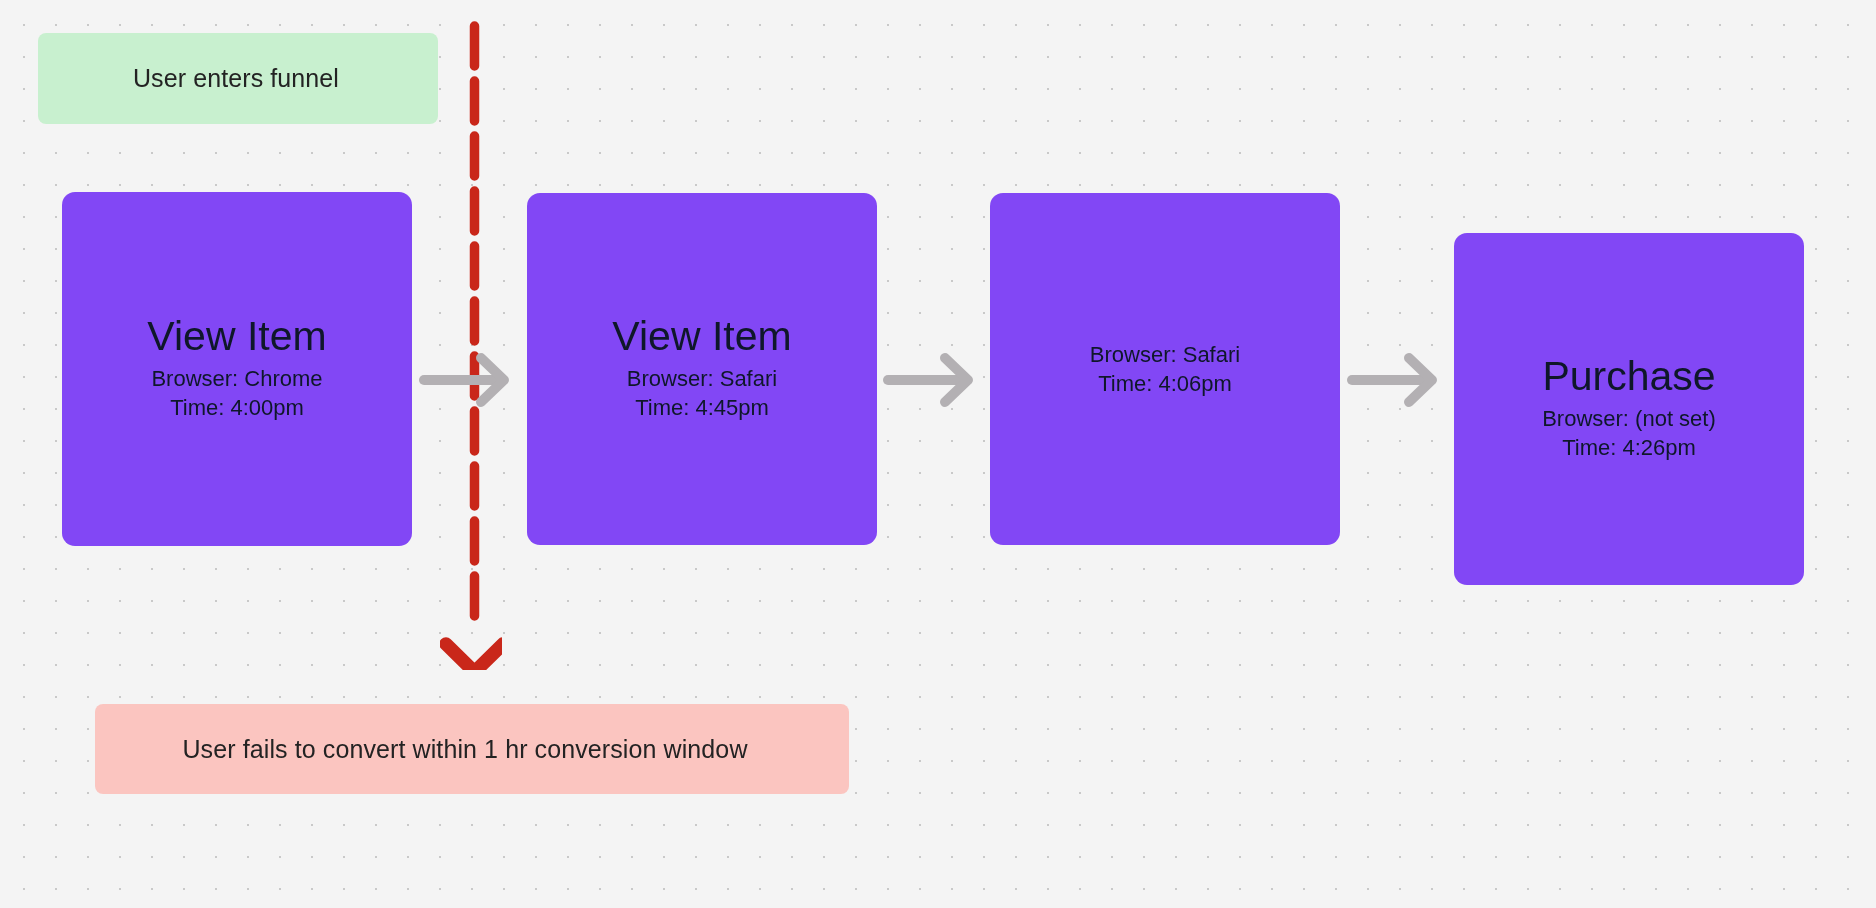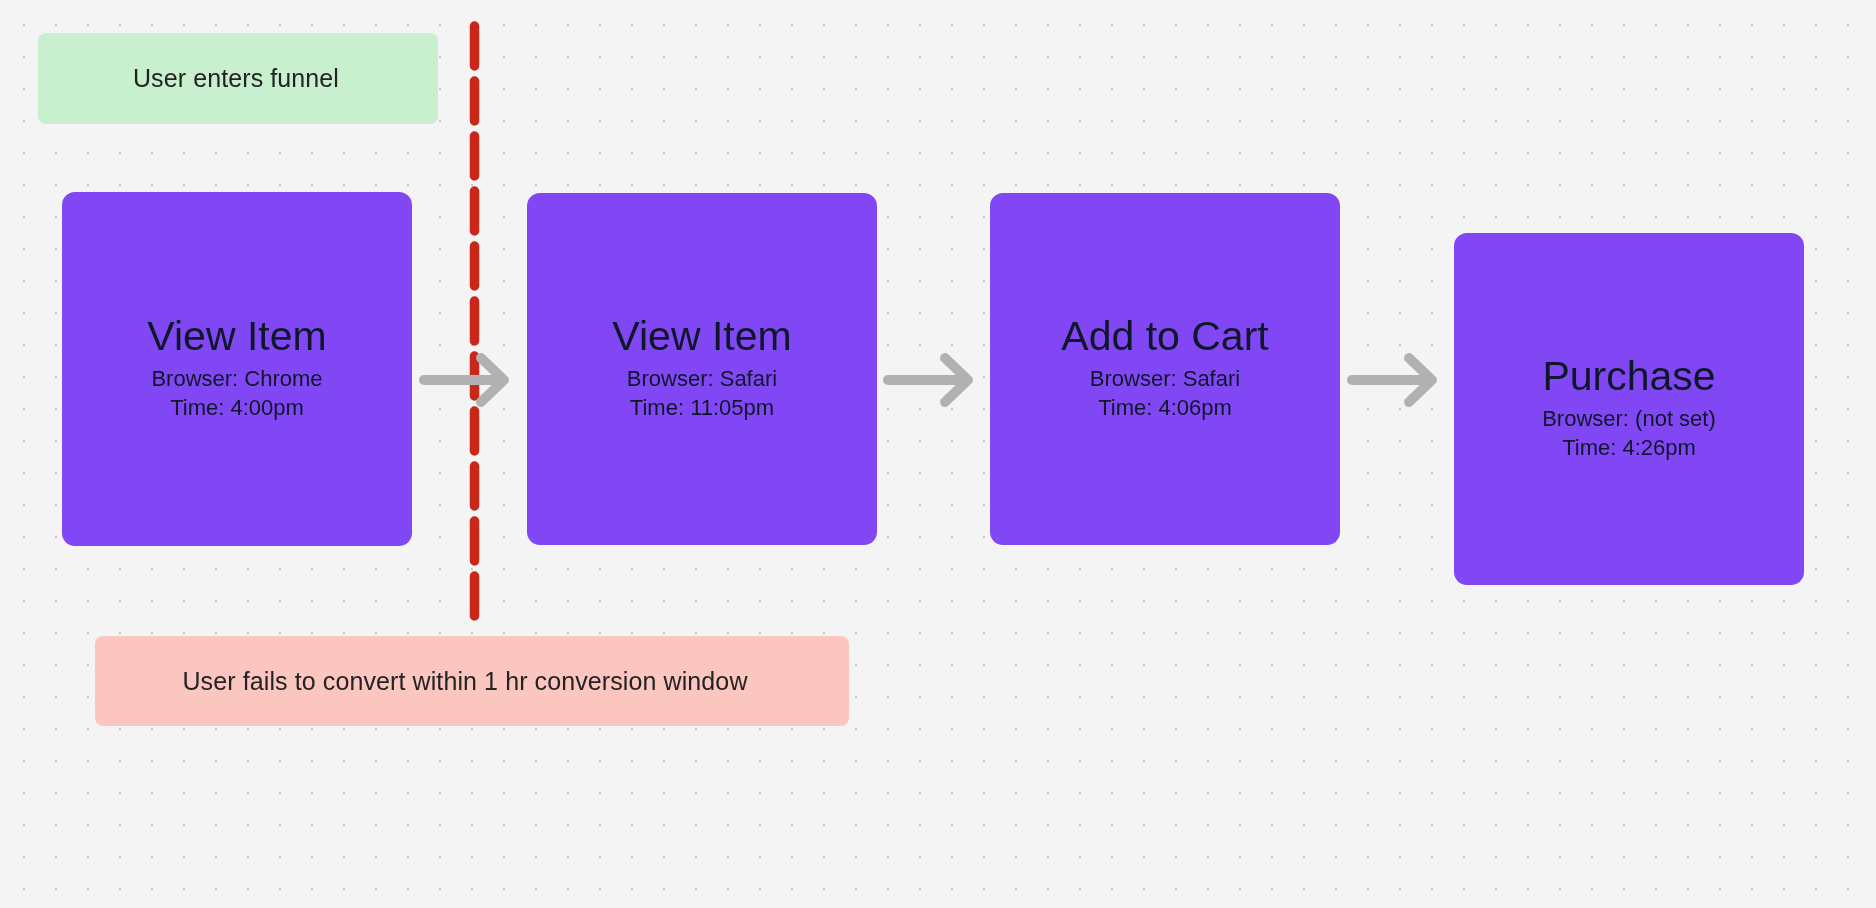--- a/index.html
+++ b/index.html
@@ -45,21 +45,21 @@
     background: #c8f0cf;
     font-size: 25px;
   }
   #entry-note .anno-text {
     position: relative;
     left: -2px;
   }
 
   #fail-note {
     left: 95px;
-    top: 636px;
+    top: 704px;
     width: 754px;
     height: 90px;
     background: #fbc5c0;
     font-size: 25px;
   }
   #fail-note .anno-text {
     position: relative;
     left: -7px;
   }
 
@@ -151,25 +151,24 @@
 
     <div class="step-card c0">
       <div class="step-title">View Item</div>
       <div class="step-detail">Browser: Chrome</div>
       <div class="step-detail">Time: 4:00pm</div>
     </div>
 
     <div class="step-card c1">
       <div class="step-title">View Item</div>
       <div class="step-detail">Browser: Safari</div>
-      <div class="step-detail">Time: 11:05pm</div>
+      <div class="step-detail">Time: 4:45pm</div>
     </div>
 
     <div class="step-card c2">
-      <div class="step-title">Add to Cart</div>
       <div class="step-detail">Browser: Safari</div>
       <div class="step-detail">Time: 4:06pm</div>
     </div>
 
     <div class="step-card c3">
       <div class="step-title">Purchase</div>
       <div class="step-detail">Browser: (not set)</div>
       <div class="step-detail">Time: 4:26pm</div>
     </div>
   </div>

